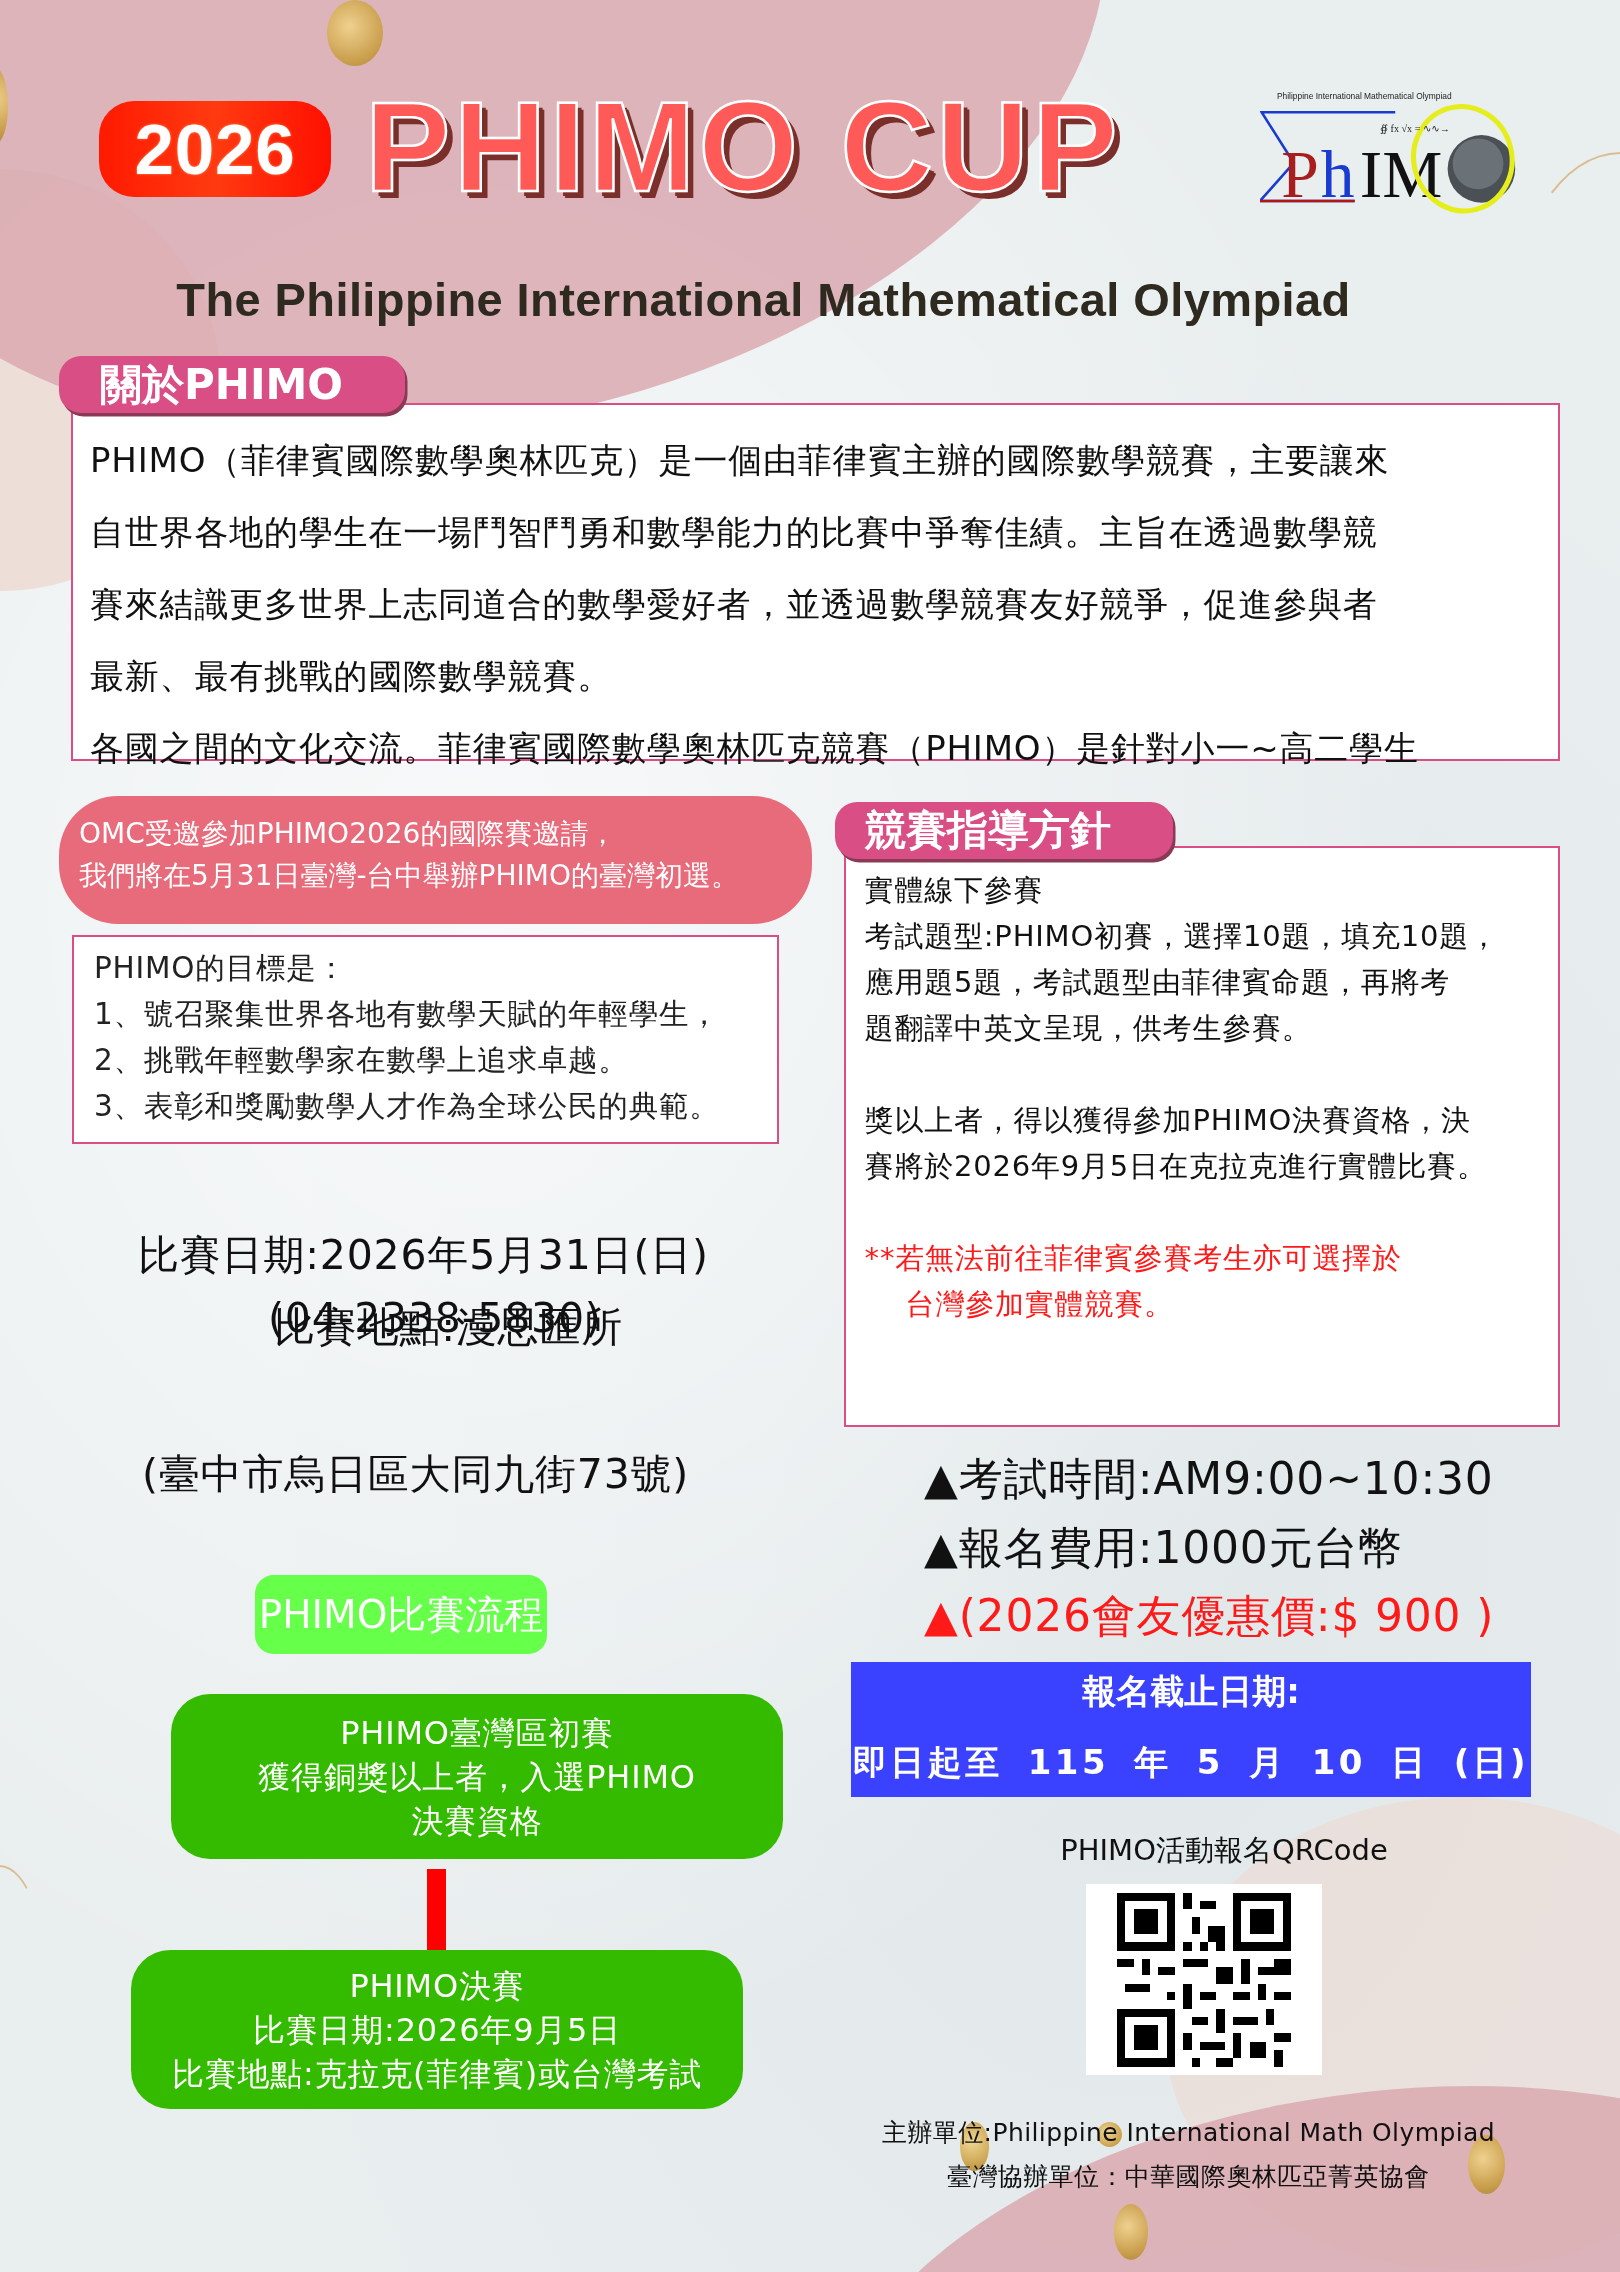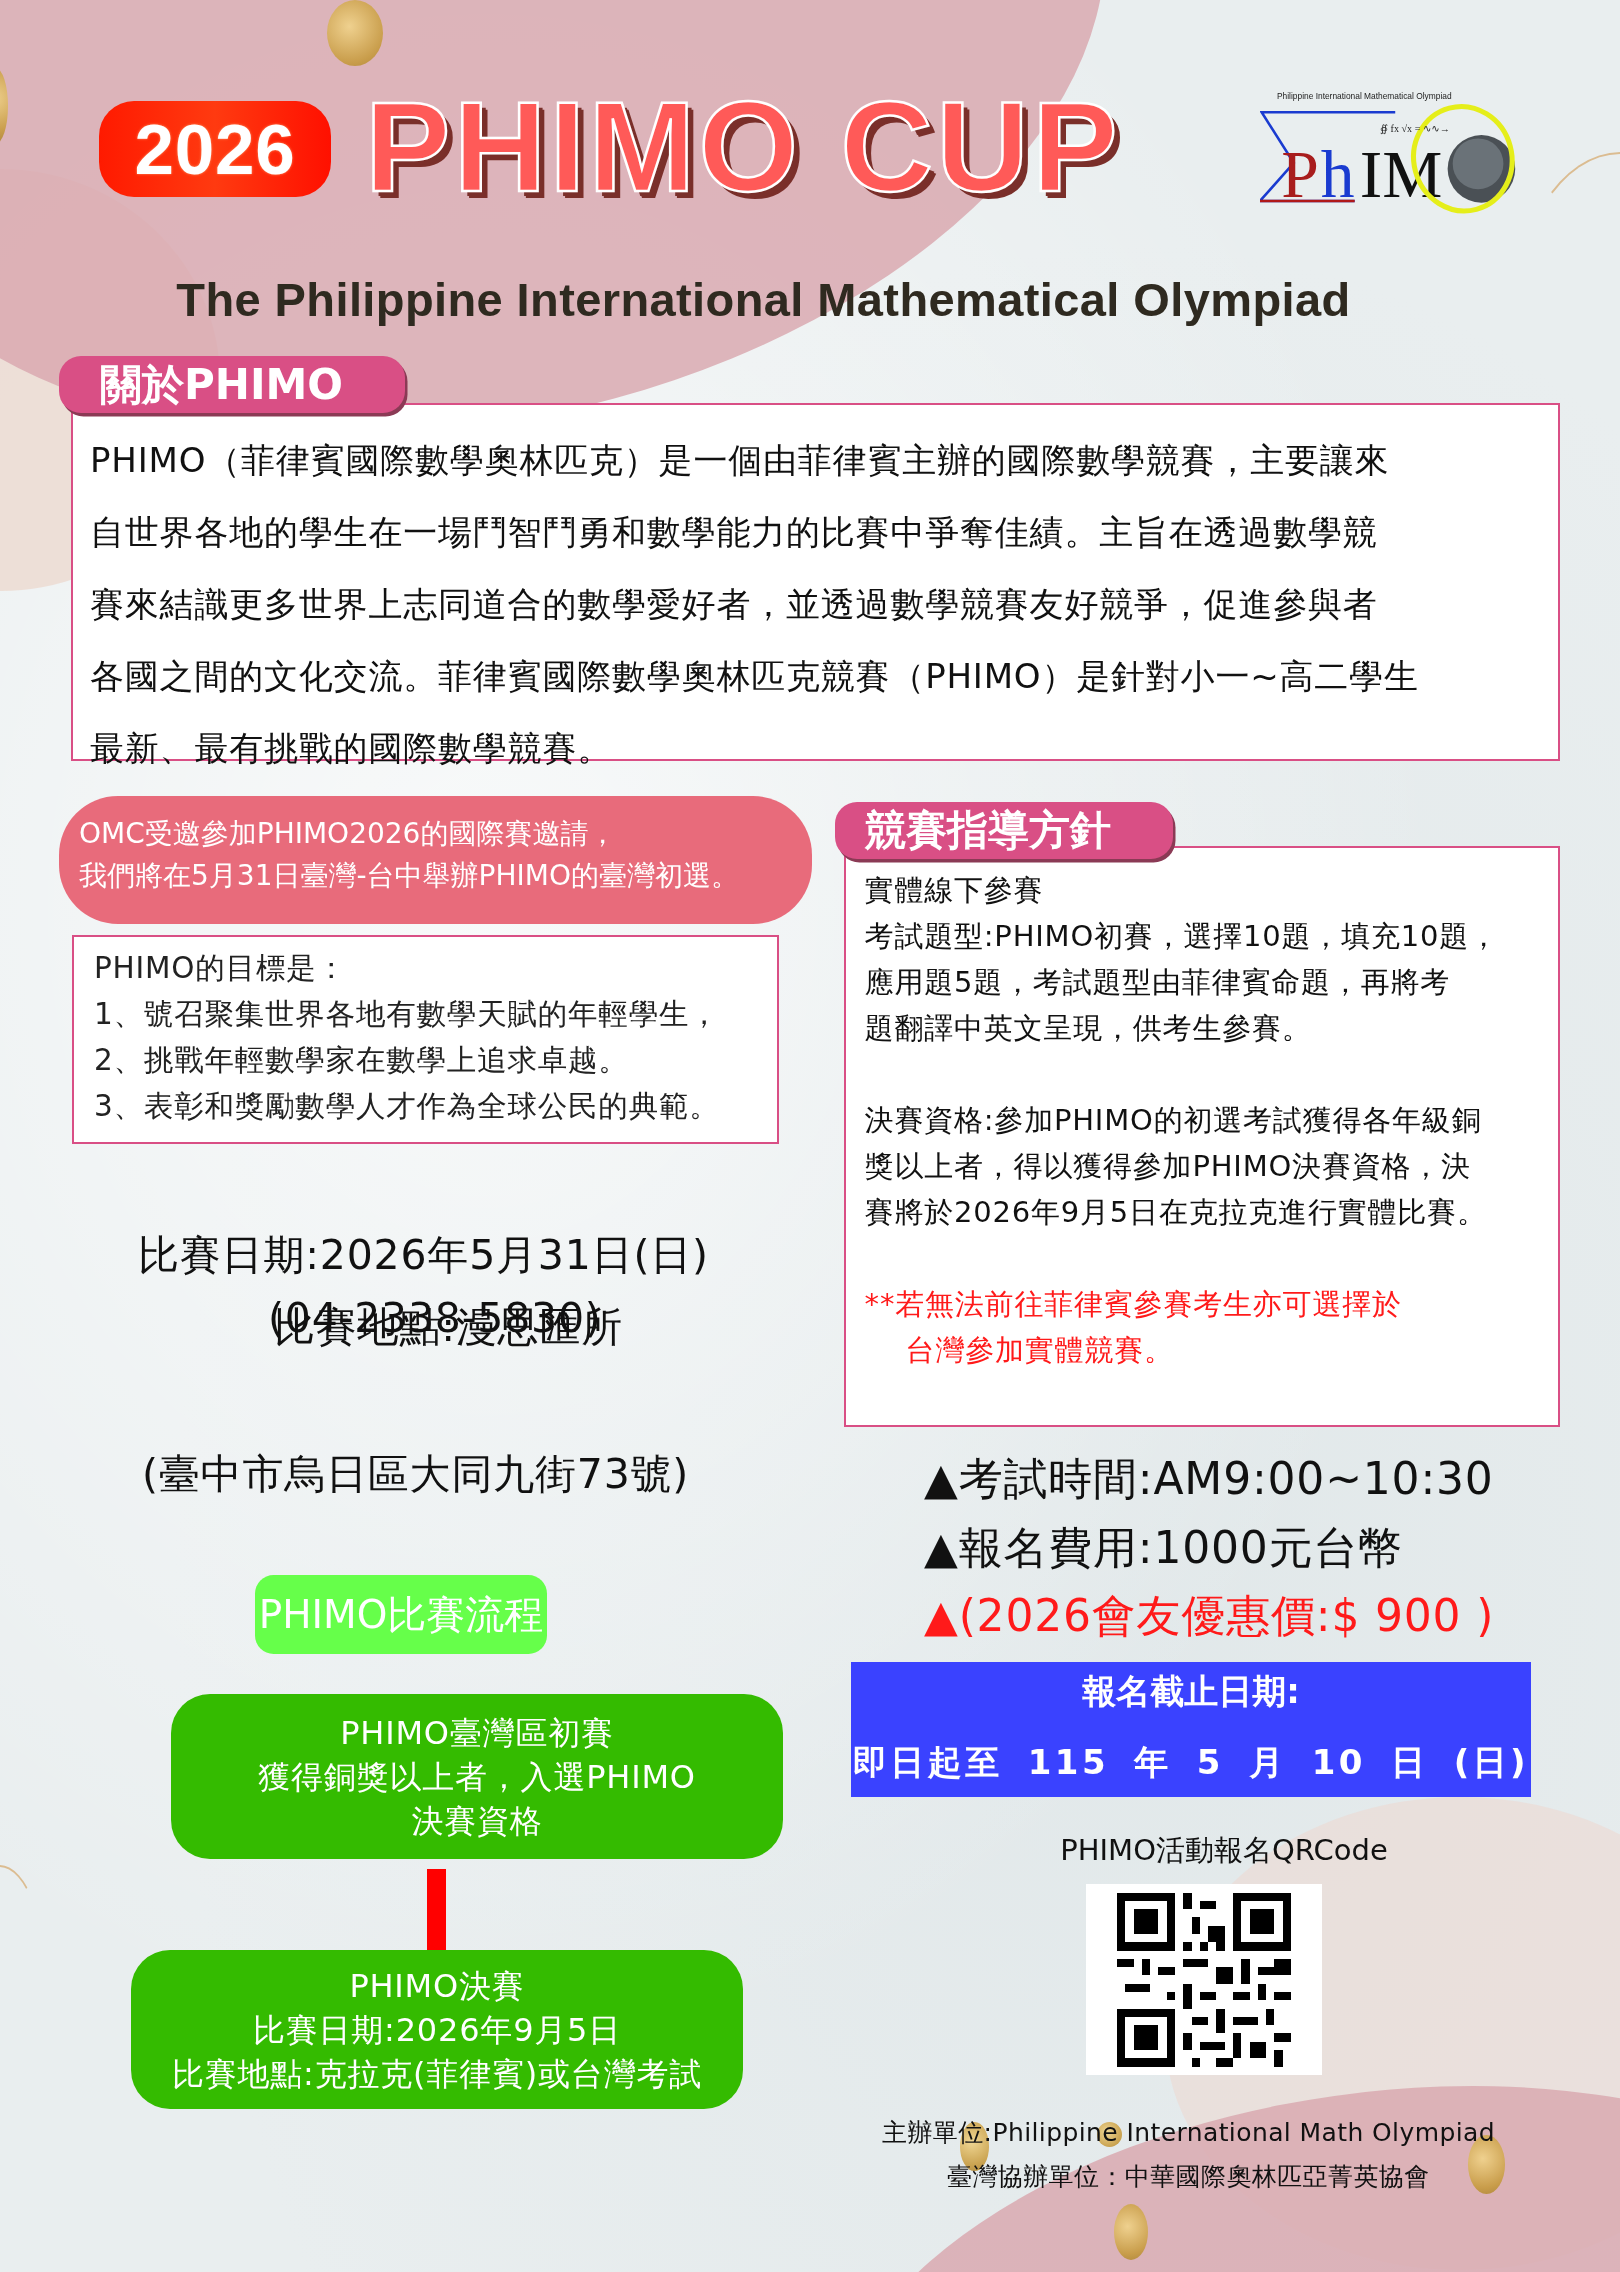--- a/index.html
+++ b/index.html
@@ -194,22 +194,22 @@
       <text x="142" y="48" font-family="Liberation Serif, serif" font-size="12" fill="#222">∯ fx √x = ∿∿→</text>
     </svg>
   </div>
 
   <div class="subtitle">The Philippine International Mathematical Olympiad</div>
 
   <div class="boxed about-box">
     <p>PHIMO（菲律賓國際數學奧林匹克）是一個由菲律賓主辦的國際數學競賽，主要讓來</p>
     <p>自世界各地的學生在一場鬥智鬥勇和數學能力的比賽中爭奪佳績。主旨在透過數學競</p>
     <p>賽來結識更多世界上志同道合的數學愛好者，並透過數學競賽友好競爭，促進參與者</p>
+    <p>最新、最有挑戰的國際數學競賽。</p>
     <p>各國之間的文化交流。菲律賓國際數學奧林匹克競賽（PHIMO）是針對小一~高二學生</p>
-    <p>最新、最有挑戰的國際數學競賽。</p>
   </div>
   <div class="section-tab about-tab">關於PHIMO</div>
 
   <div class="invite-pill">
     <p>OMC受邀參加PHIMO2026的國際賽邀請，</p>
     <p>我們將在5月31日臺灣-台中舉辦PHIMO的臺灣初選。</p>
   </div>
 
   <div class="boxed goals-box">
     <p>PHIMO的目標是：</p>
@@ -236,21 +236,20 @@
     <p>比賽日期:2026年9月5日</p>
     <p>比賽地點:克拉克(菲律賓)或台灣考試</p>
   </div>
 
   <div class="boxed guide-box">
     <p>實體線下參賽</p>
     <p>考試題型:PHIMO初賽，選擇10題，填充10題，</p>
     <p>應用題5題，考試題型由菲律賓命題，再將考</p>
     <p>題翻譯中英文呈現，供考生參賽。</p>
     <div class="gap"></div>
-    <p>決賽資格:參加PHIMO的初選考試獲得各年級銅</p>
     <p>獎以上者，得以獲得參加PHIMO決賽資格，決</p>
     <p>賽將於2026年9月5日在克拉克進行實體比賽。</p>
     <div class="gap"></div>
     <p class="red">**若無法前往菲律賓參賽考生亦可選擇於</p>
     <p class="red indent">台灣參加實體競賽。</p>
   </div>
   <div class="section-tab guide-tab">競賽指導方針</div>
 
   <div class="fee-line" style="top:1450px;">
     <span class="tri">▲</span><span>考試時間:AM9:00~10:30</span>

